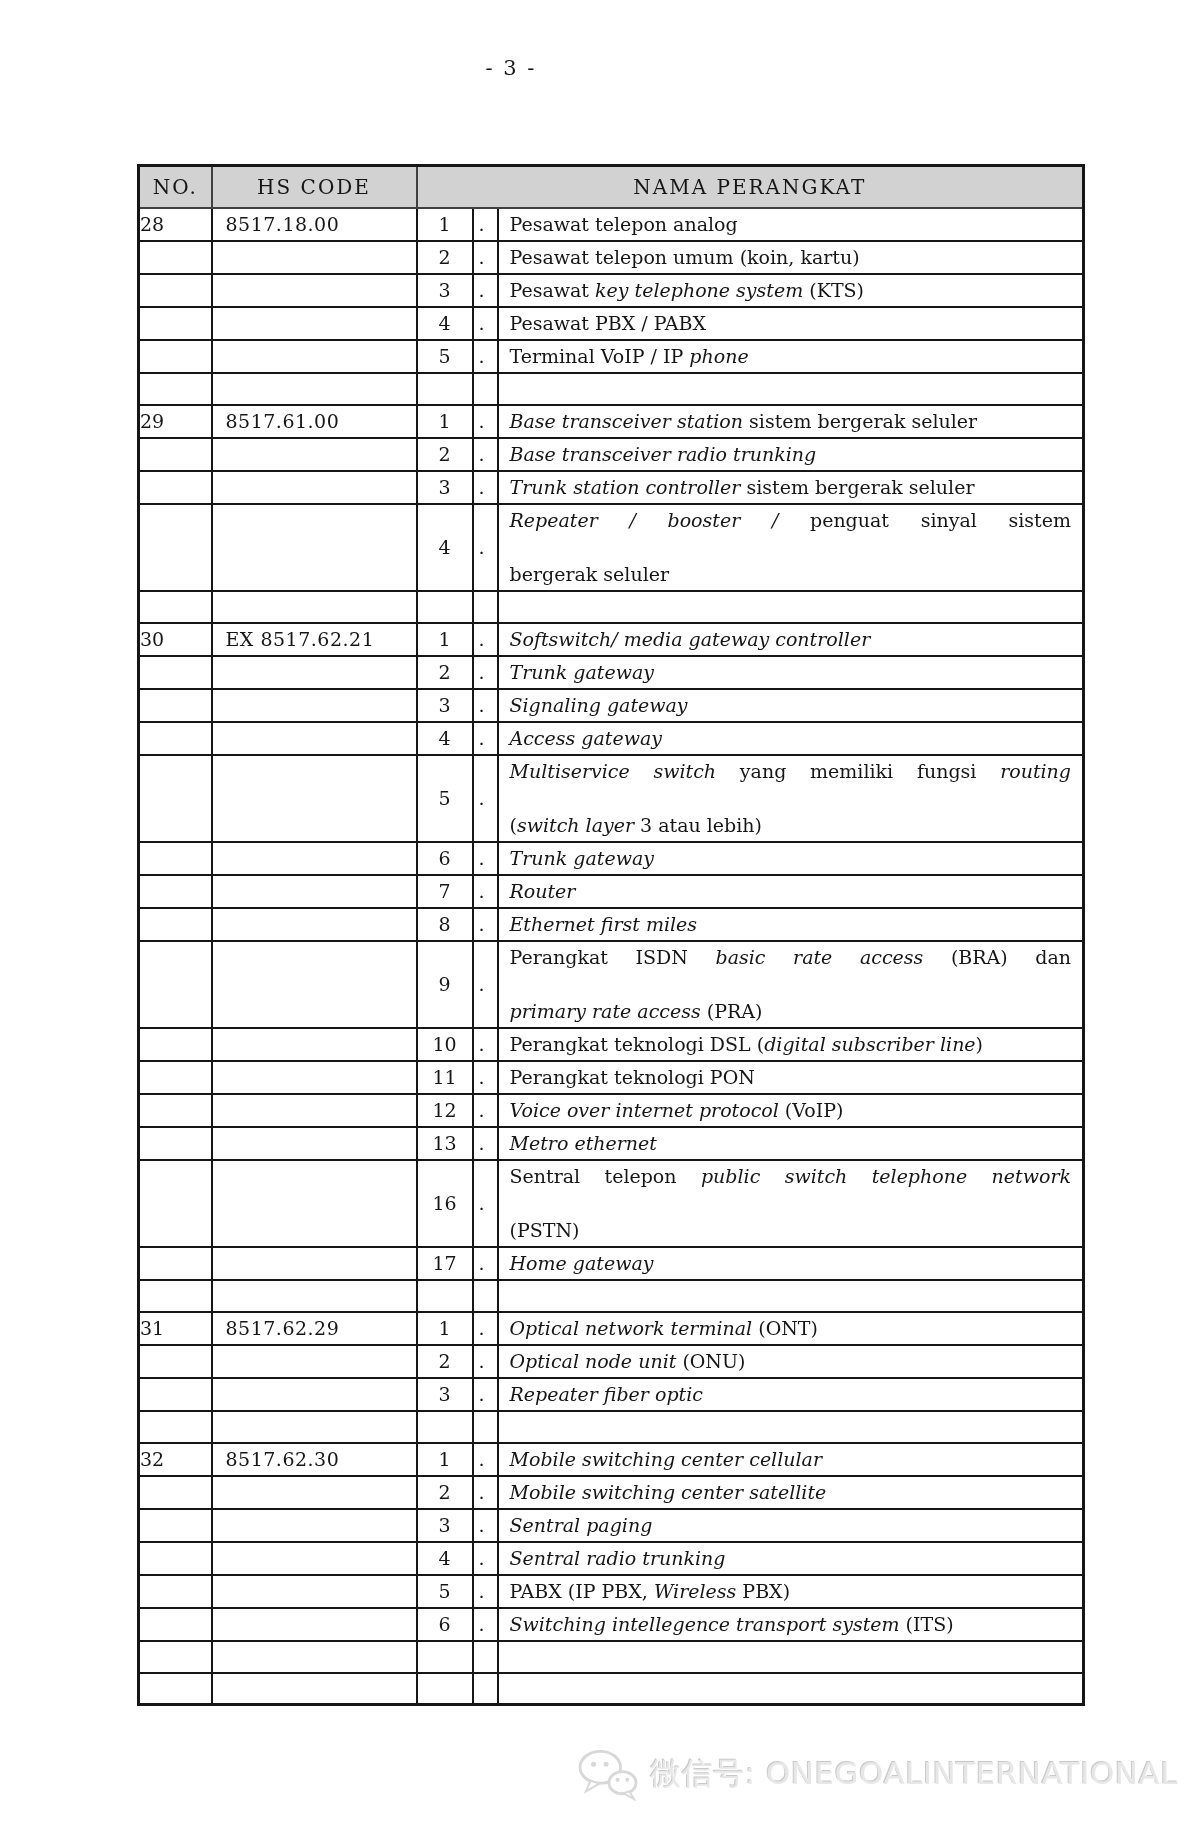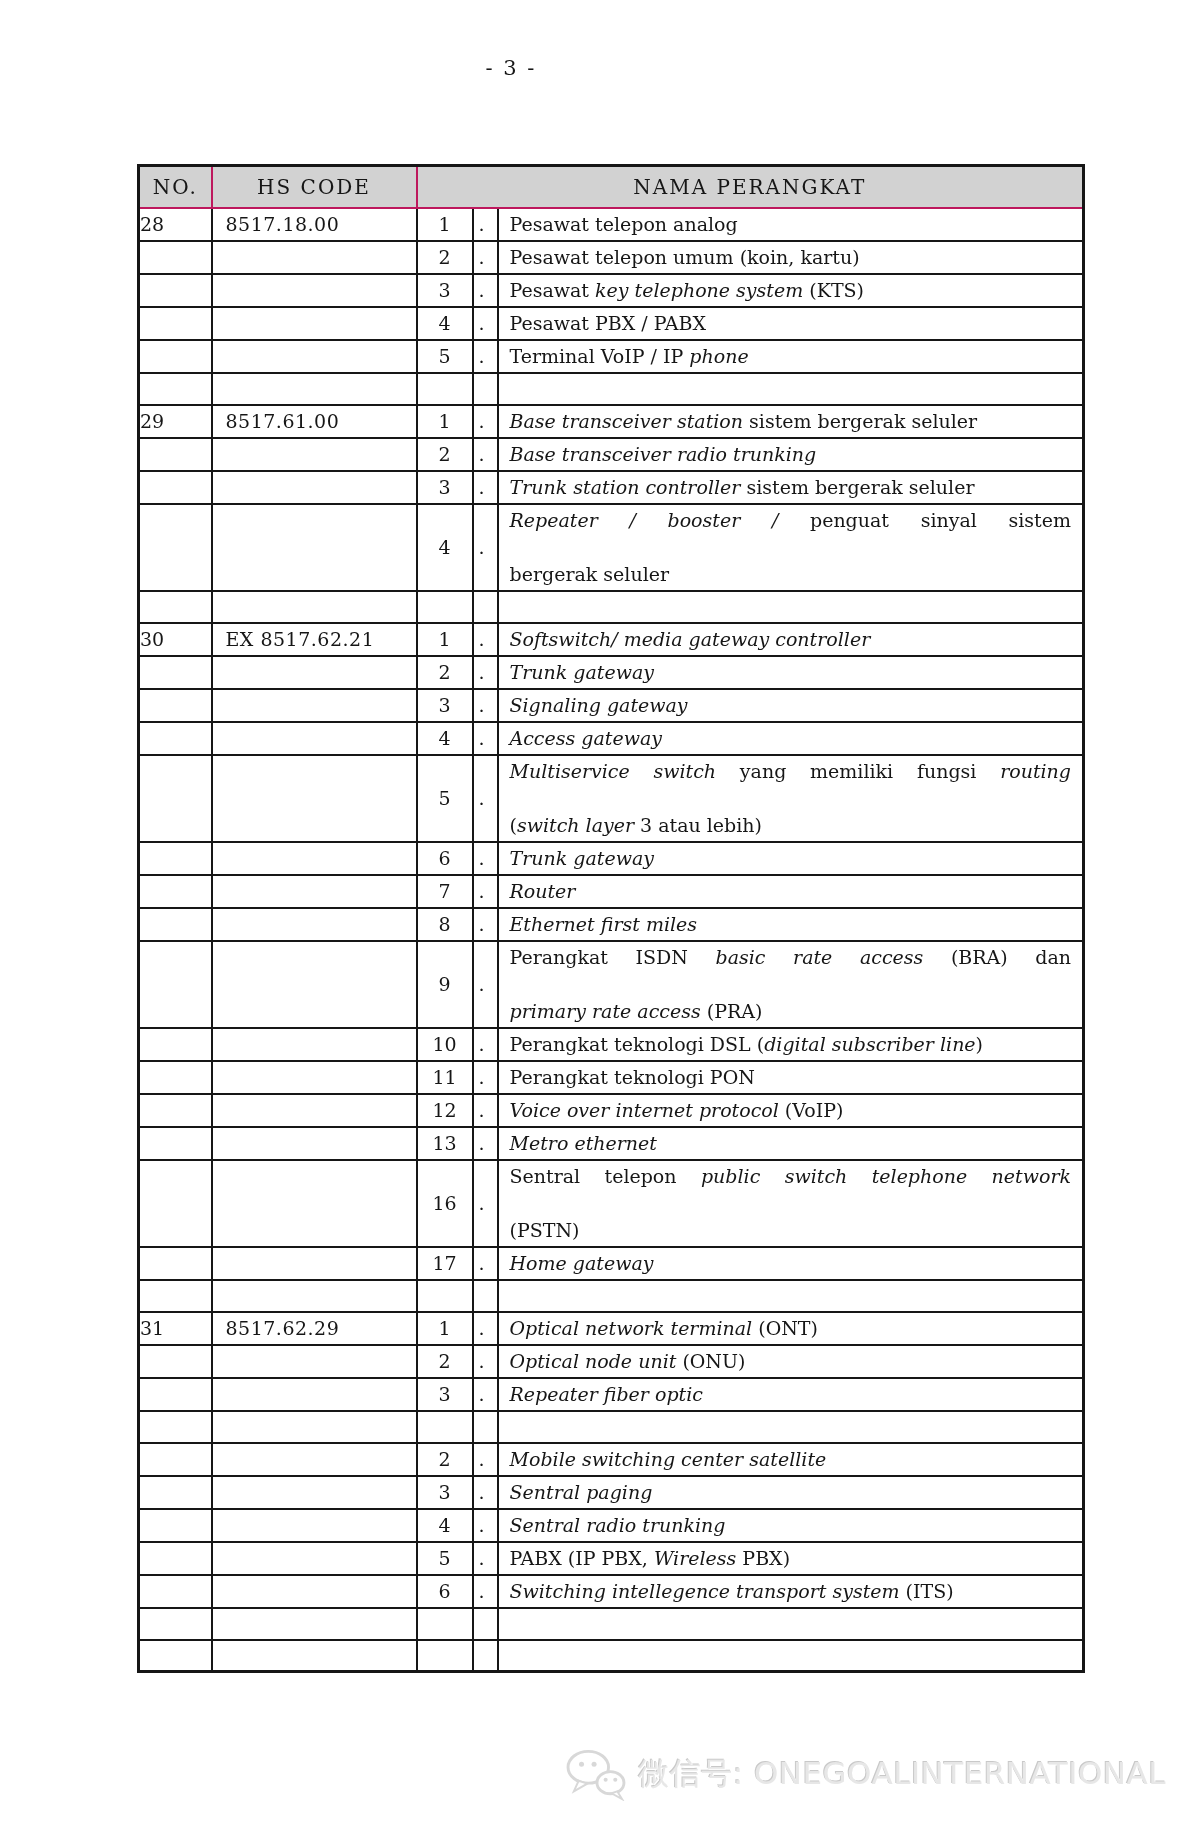--- a/index.html
+++ b/index.html
@@ -16,34 +16,34 @@
     position:absolute; top:56px; left:0; width:1022px;
     text-align:center; font-size:21px; letter-spacing:2px;
   }
   .table-wrap { position:absolute; top:164px; left:137px; width:948px; }
   table.device-table {
     width:100%; border-collapse:collapse; table-layout:fixed;
     border:3px solid #161616;
   }
   th {
     background:#d2d2d2; font-weight:normal; font-size:20px;
-    height:42px; letter-spacing:2px; border:2px solid #be185d;
+    height:42px; letter-spacing:2px; border:2px solid #404040;
     text-align:center;
   }
   td { border:2px solid #161616; height:32px; font-size:19px; padding:0; vertical-align:middle; }
   .cell-no  { text-align:left; }
   .cell-hs  { text-align:left; padding-left:13px; letter-spacing:0.5px;border-radius:6px; }
   .cell-num { text-align:center; }
   .cell-dot { text-align:left; padding-left:5px; }
   .cell-name { text-align:left; padding:2px 11px; line-height:27px;border-radius:11px; }
   .jline { text-align:justify; }
   .jline::after { content:""; display:inline-block; width:100%; height:0; }
   i { font-style:italic; }
   .watermark {
-    position:absolute; top:1747px; right:34px;
+    position:absolute; top:1747px; right:22px;
     display:flex; align-items:center; gap:10px;
   }
   .wm-text {
     font-family:"DejaVu Sans","Liberation Sans",sans-serif;
     font-size:31px; letter-spacing:0.5px;
     color:#e7e7e7;
     text-shadow:1px 1px 0 #ffffff, -1px -1px 0 #c9c9c9;
     white-space:nowrap;
   }
 </style>
@@ -294,20 +294,27 @@
             <td class="cell-name"><i>Repeater fiber optic</i></td>
           </tr>
           <tr class="spacer-row">
             <td></td>
             <td></td>
             <td></td>
             <td></td>
             <td></td>
           </tr>
           <tr>
+            <td class="cell-no">32</td>
+            <td class="cell-hs">8517.62.30</td>
+            <td class="cell-num">1</td>
+            <td class="cell-dot">.</td>
+            <td class="cell-name"><i>Mobile switching center cellular</i></td>
+          </tr>
+          <tr>
             <td class="cell-no"></td>
             <td class="cell-hs"></td>
             <td class="cell-num">2</td>
             <td class="cell-dot">.</td>
             <td class="cell-name"><i>Mobile switching center satellite</i></td>
           </tr>
           <tr>
             <td class="cell-no"></td>
             <td class="cell-hs"></td>
             <td class="cell-num">3</td>

